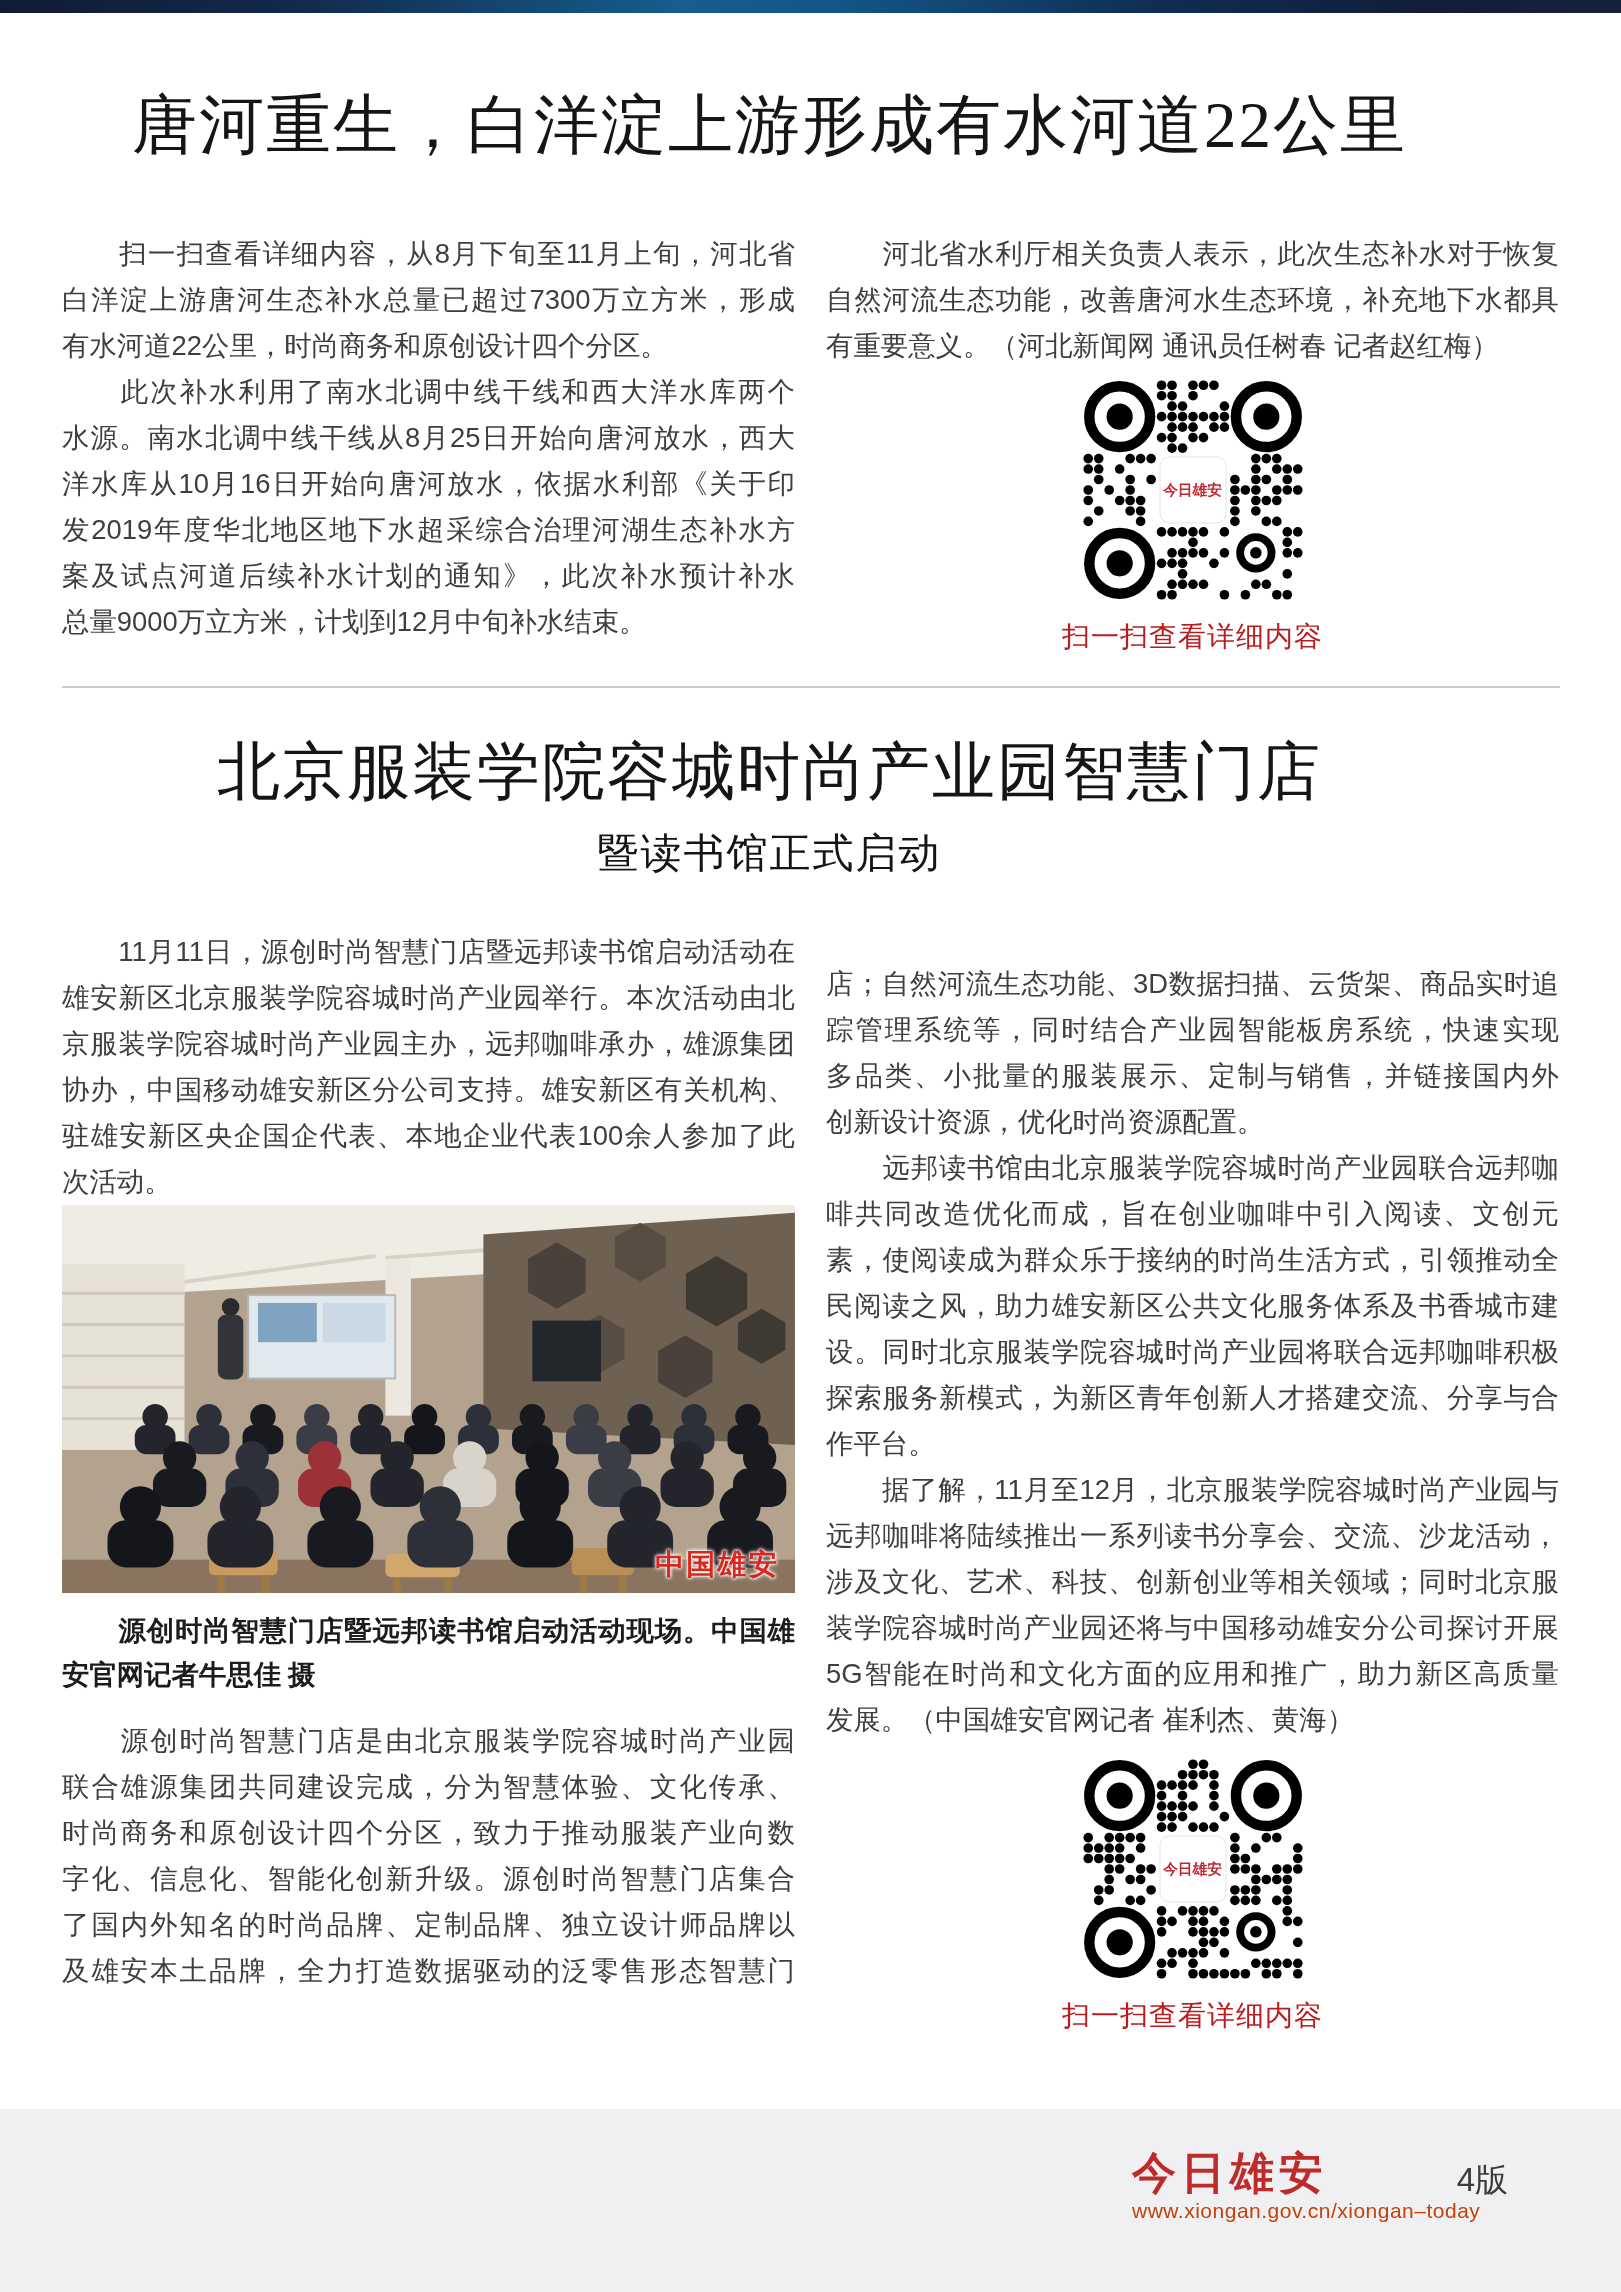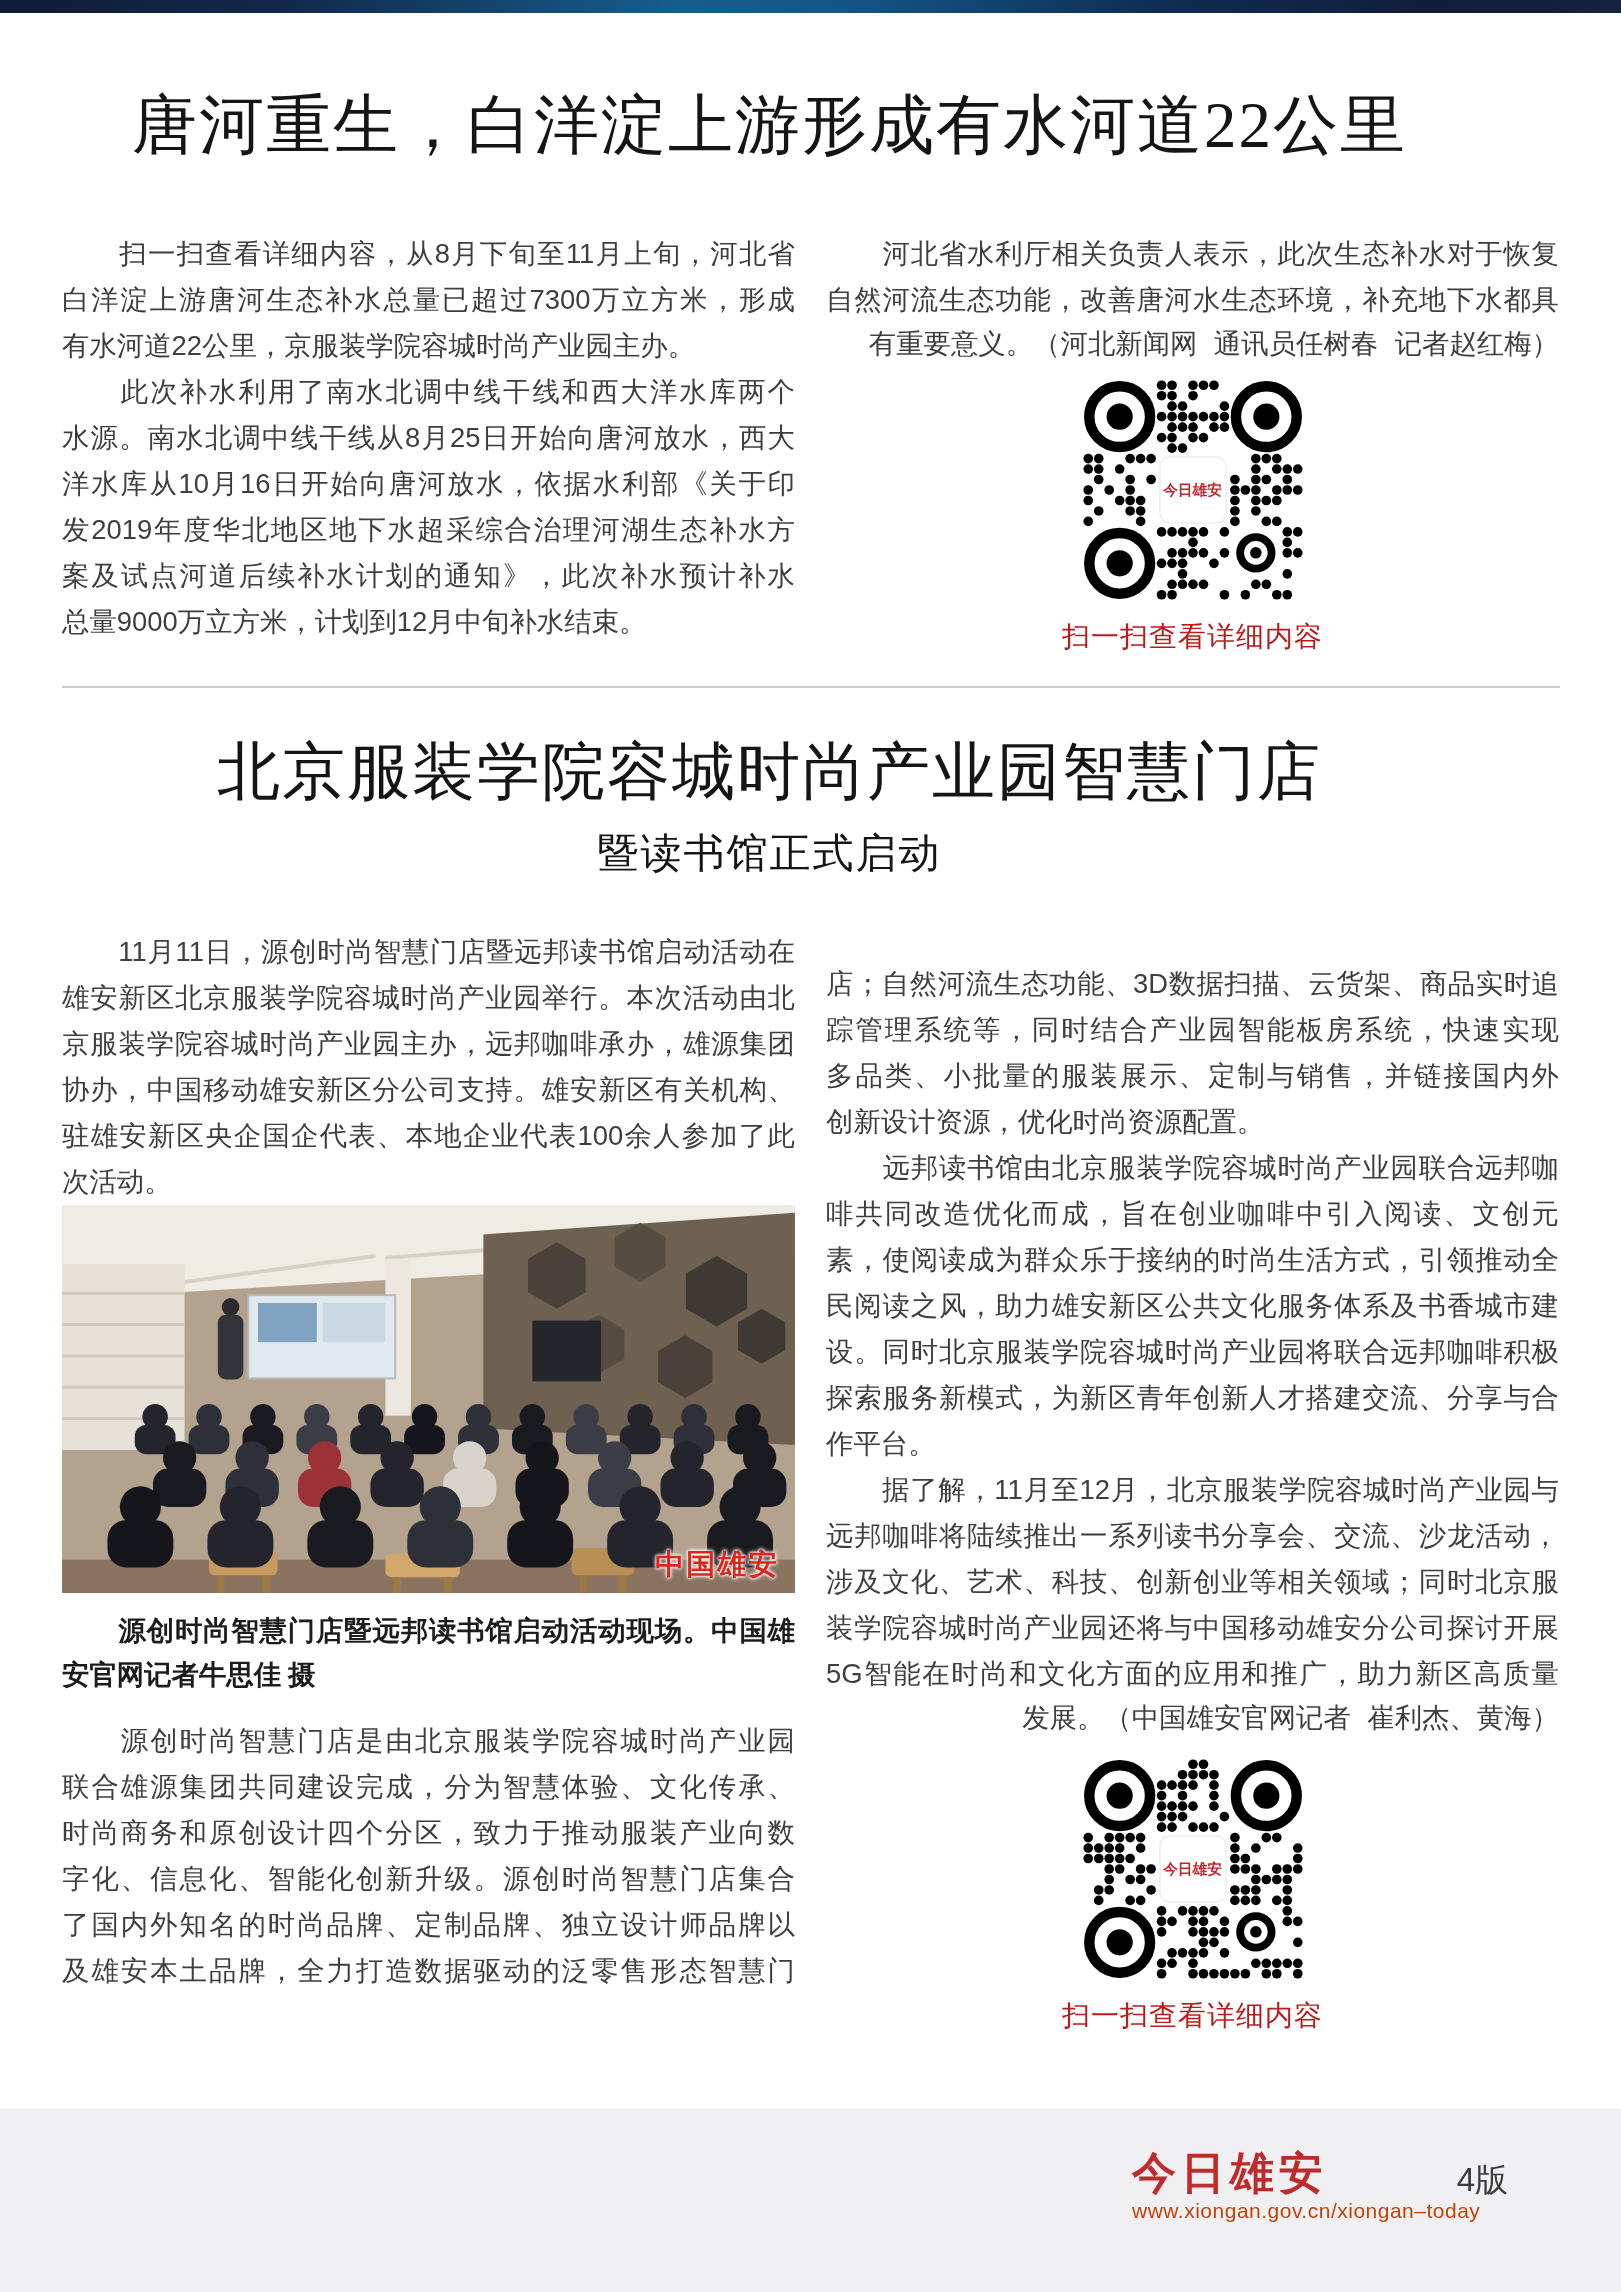--- a/index.html
+++ b/index.html
@@ -16,21 +16,21 @@
   #a2-title-2 { top:833px; font-size:41px; letter-spacing:2px; }
 
   .col { position:absolute; width:733px; }
   #a1-left  { left:62px;  top:231px; }
   #a1-right { left:826px; top:231px; }
   #a2-left  { left:62px;  top:929px; }
   #a2-right { left:826px; top:961px; }
 
   .tline { font-size:27.4px; line-height:46px; color:#3e3e3e; max-height:46px; overflow:hidden; }
   .tline.fill  { text-align:justify; text-align-last:justify; }
-  .tline.split { display:flex; justify-content:flex-end;font-family:Liberation Mono, monospace; }
+  .tline.split { display:flex; justify-content:flex-start; }
 
   .divider { position:absolute; left:62px; top:686px; width:1498px; height:2px; background:#c9ced6; }
 
   .qr-block { position:absolute; left:826px; width:733px; text-align:center; }
   #qr1 { top:380px; }
   #qr2 { top:1759px; }
   .qr-wrap { position:relative; width:220px; height:220px; margin:0 auto; background:#fff; }
   .qr-wrap svg { display:block; width:100%; height:100%; }
   .qr-center { position:absolute; left:50%; top:50%; transform:translate(-50%,-50%);
                width:65px; height:65px; background:#fff; border:1px solid #e4e4e4; border-radius:9.8px;
@@ -61,21 +61,21 @@
 
 <div class="page">
 
   <div class="topbar"></div>
 
   <h1 id="a1-title" class="a-title">唐河重生，白洋淀上游形成有水河道22公里</h1>
 
   <div id="a1-left" class="col">
       <div class="tline fill">　　扫一扫查看详细内容，从8月下旬至11月上旬，河北省</div>
       <div class="tline fill">白洋淀上游唐河生态补水总量已超过7300万立方米，形成</div>
-      <div class="tline">有水河道22公里，京服装学院容城时尚产业园主办。</div>
+      <div class="tline">有水河道22公里，时尚商务和原创设计四个分区。</div>
       <div class="tline fill">　　此次补水利用了南水北调中线干线和西大洋水库两个</div>
       <div class="tline fill">水源。南水北调中线干线从8月25日开始向唐河放水，西大</div>
       <div class="tline fill">洋水库从10月16日开始向唐河放水，依据水利部《关于印</div>
       <div class="tline fill">发2019年度华北地区地下水超采综合治理河湖生态补水方</div>
       <div class="tline fill">案及试点河道后续补水计划的通知》，此次补水预计补水</div>
       <div class="tline">总量9000万立方米，计划到12月中旬补水结束。</div>
     </div>
   <div id="a1-right" class="col">
       <div class="tline fill">　　河北省水利厅相关负责人表示，此次生态补水对于恢复</div>
       <div class="tline fill">自然河流生态功能，改善唐河水生态环境，补充地下水都具</div>

